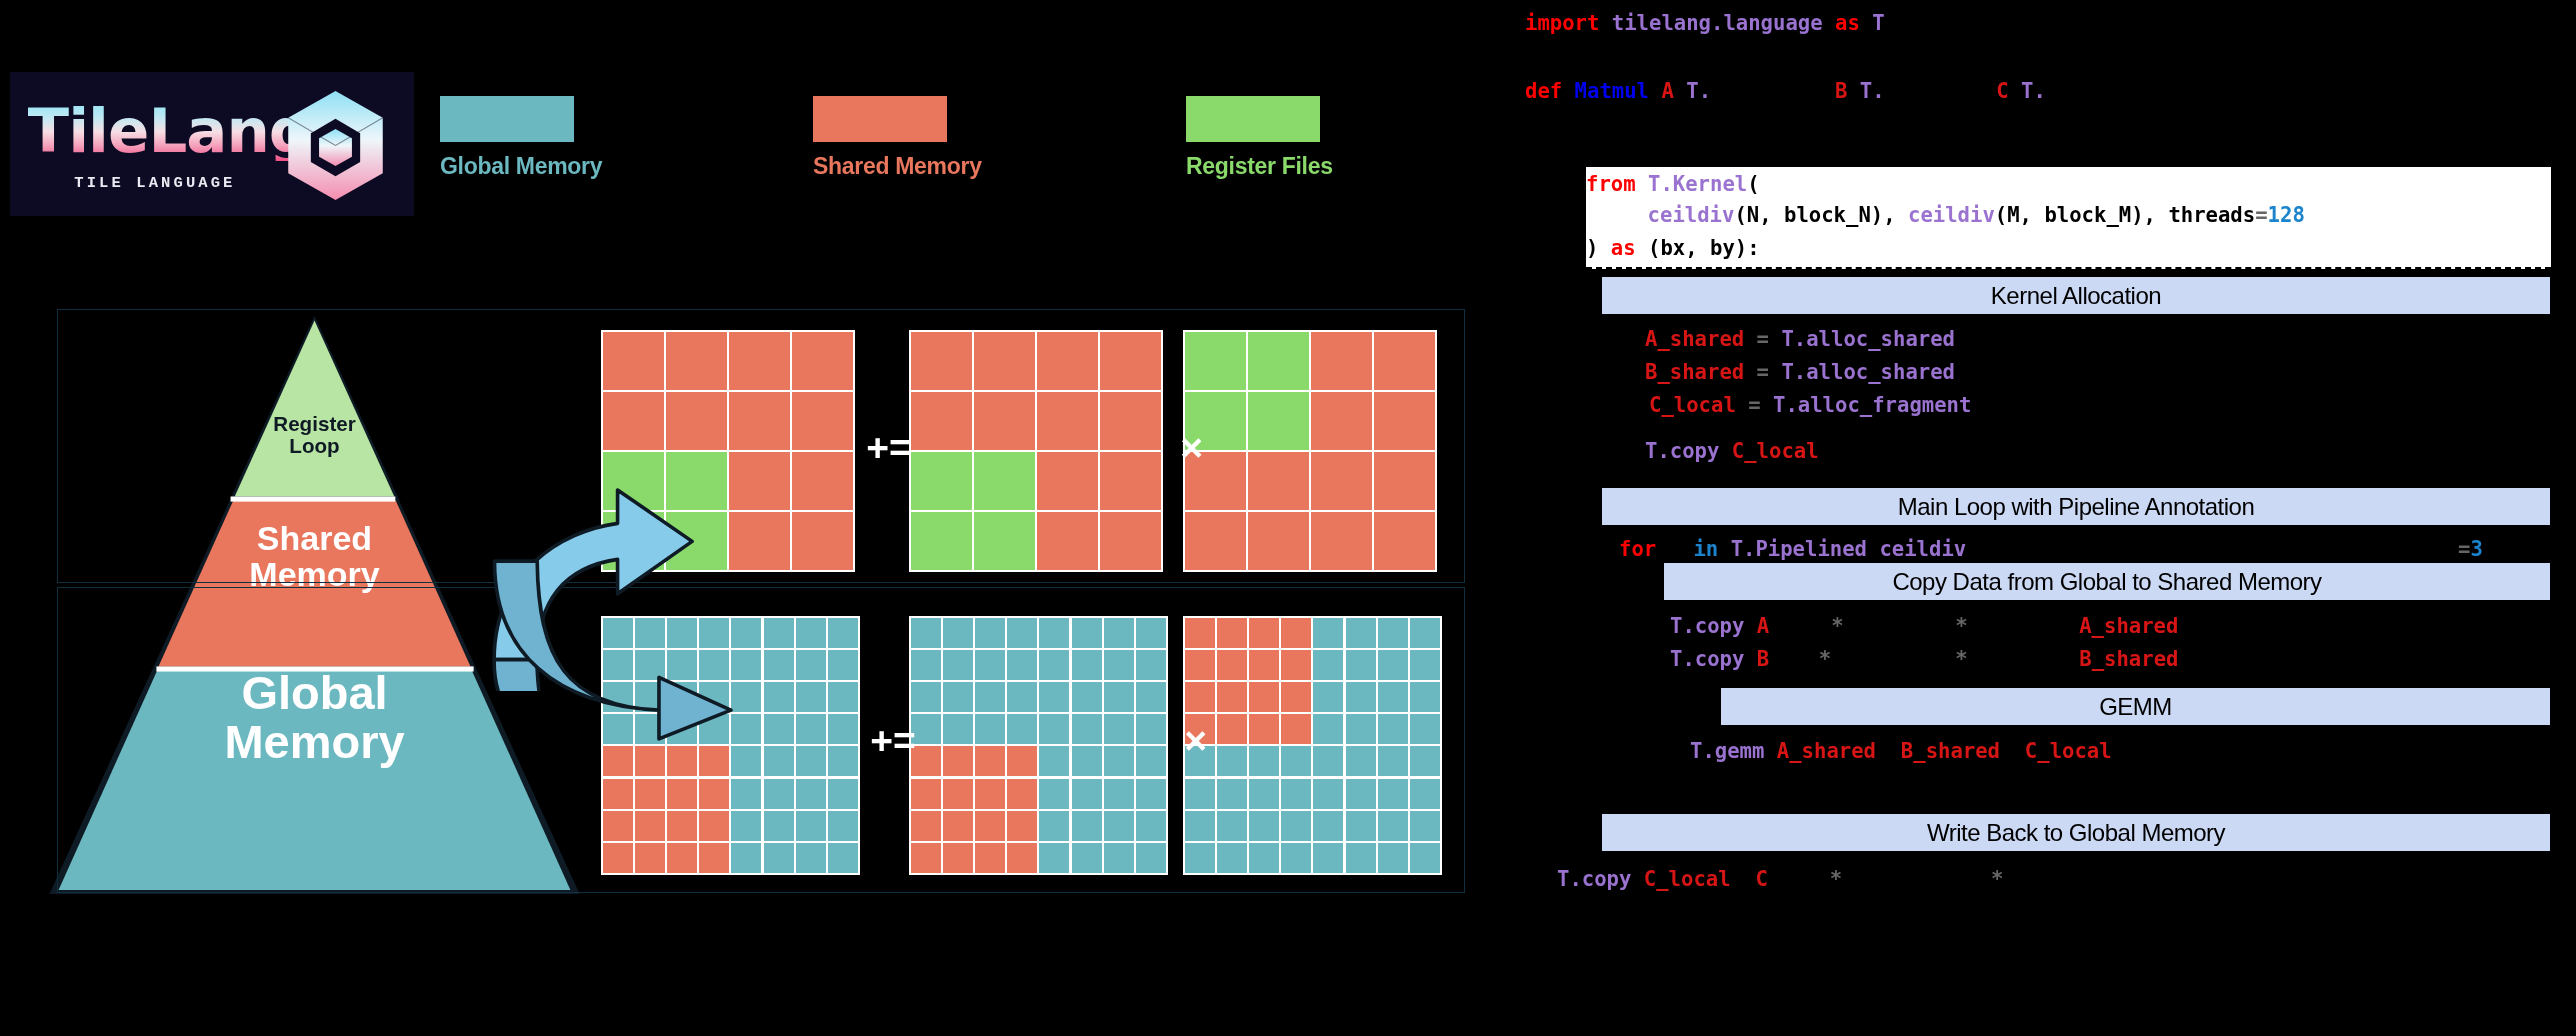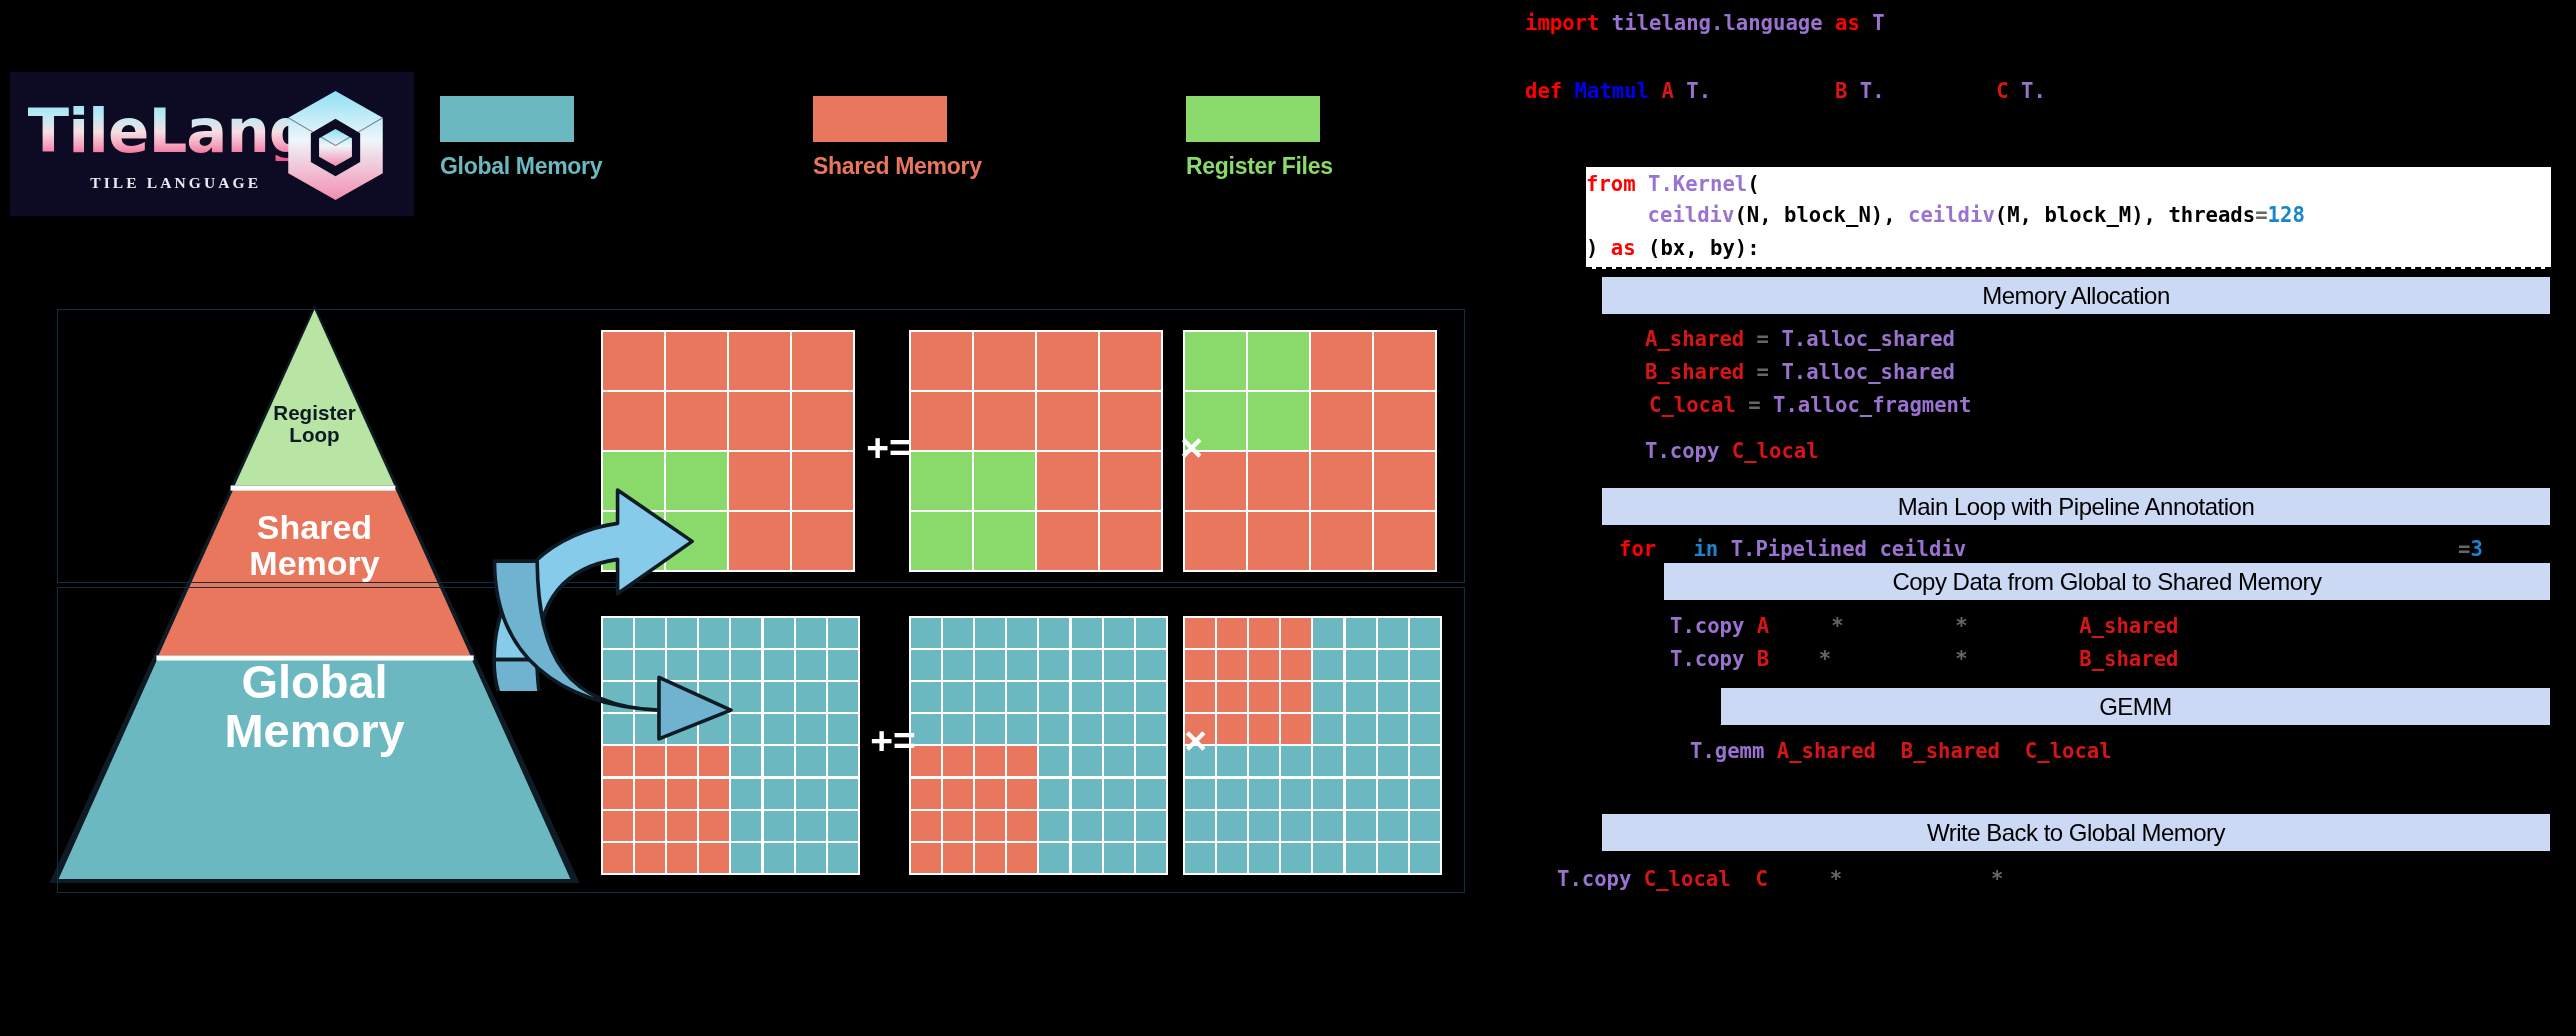--- a/index.html
+++ b/index.html
@@ -12,32 +12,32 @@
 
   
   #logo-card{left:10.3px;top:72px;width:404px;height:144px;background:#0d0a24;
              display:flex;align-items:center;justify-content:center;}
   #logo-inner{position:relative;width:392px;height:129px;}
   #logo-wordmark{position:absolute;left:11.3px;top:20.6px;font-size:61px;font-weight:700;
         letter-spacing:-1px;line-height:1;
         background:linear-gradient(180deg,#8fe4f7 0%,#bfe9f3 28%,#f6dfe4 52%,#f5a3bd 74%,#ef4f86 100%);
         -webkit-background-clip:text;background-clip:text;color:transparent;
         font-family:"DejaVu Sans",sans-serif;}
-  #logo-tagline{position:absolute;left:74px;top:94px;font-size:15.5px;font-weight:700;
-        letter-spacing:3.1px;color:#e9e9f2;font-family:Liberation Serif, serif;}
+  #logo-tagline{position:absolute;left:58px;top:94px;font-size:15.5px;font-weight:700;
+        letter-spacing:3.1px;color:#e9e9f2;font-family:Liberation Mono, monospace;}
   #logo-mark{position:absolute;left:268px;top:9.3px;width:103px;height:113px;}
 
   
   .legend-item{position:absolute;top:0;}
   .legend-swatch{width:134px;height:46px;}
   .legend-label{margin-top:11.3px;font-size:23px;font-weight:700;
         font-family:"Liberation Sans",sans-serif;white-space:nowrap;letter-spacing:-0.3px;}
 
   
-  #pyramid-wrap{left:49px;top:296px;width:531px;height:587px;}
+  #pyramid-wrap{left:49px;top:307px;width:531px;height:587px;}
   #pyramid-svg{position:absolute;left:0;top:0;}
   .pyr-label{position:absolute;width:100%;text-align:center;font-weight:700;
              font-family:"Liberation Sans",sans-serif;line-height:1.05;}
   #pyr-label-reg{top:106px;left:0;font-size:20.6px;color:#0e1a24;}
   #pyr-label-shared{top:214px;left:0;font-size:34px;color:#ffffff;}
   #pyr-label-global{top:361px;left:0;font-size:47px;color:#ffffff;}
 
   
   .mat-box{border:1.5px solid #10303f;}
   #mat-box-top{left:57px;top:309px;width:1406px;height:272px;}
@@ -421,21 +421,21 @@
 
   <div class="code-line" id="line-import" style="left:0px;top:13.4px;"><span class="kw">import</span><span class="plain"> </span><span class="mod">tilelang.language</span><span class="plain"> </span><span class="kw">as</span><span class="plain"> </span><span class="mod">T</span></div>
 
   <div class="code-line" id="line-def" style="left:0px;top:81px;"><span class="kw">def</span><span class="plain"> </span><span class="fn">Matmul</span><span class="plain"> </span><span class="var">A</span><span class="plain"> </span><span class="mod">T.</span><span class="plain">          </span><span class="var">B</span><span class="plain"> </span><span class="mod">T.</span><span class="plain">         </span><span class="var">C</span><span class="plain"> </span><span class="mod">T.</span></div>
 
   <div class="white-block" style="left:61px;top:167px;width:965px;height:100px;border-bottom:2.6px dashed #000;"></div>
   <div class="code-line" id="s0l0" style="left:61px;top:174px;"><span class="kw">from</span><span class="plain"> </span><span class="mod">T.Kernel</span><span class="plain">(</span></div>
   <div class="code-line" id="s0l1" style="left:61px;top:205px;margin-left:12px;"><span class="plain">    </span><span class="mod">ceildiv</span><span class="plain">(N, block_N), </span><span class="mod">ceildiv</span><span class="plain">(M, block_M), threads</span><span class="op2">=</span><span class="num">128</span></div>
   <div class="code-line" id="s0l2" style="left:61px;top:238px;"><span class="plain">) </span><span class="kw">as</span><span class="plain"> (bx, by):</span></div>
 
-  <div class="sec-header" id="sec1-header" style="left:77px;top:277px;width:948px;height:37px;">Memory Allocation</div>
+  <div class="sec-header" id="sec1-header" style="left:77px;top:277px;width:948px;height:37px;">Kernel Allocation</div>
   <div class="code-line" id="s1l0" style="left:120px;top:329px;"><span class="var">A_shared</span><span class="op2"> = </span><span class="mod">T.alloc_shared</span></div>
   <div class="code-line" id="s1l1" style="left:120px;top:362px;"><span class="var">B_shared</span><span class="op2"> = </span><span class="mod">T.alloc_shared</span></div>
   <div class="code-line" id="s1l2" style="left:124px;top:395px;"><span class="var">C_local</span><span class="op2"> = </span><span class="mod">T.alloc_fragment</span></div>
   <div class="code-line" id="s1l3" style="left:120px;top:441px;"><span class="mod">T.copy</span><span class="plain"> </span><span class="var">C_local</span></div>
 
   <div class="sec-header" id="sec2-header" style="left:77px;top:488px;width:948px;height:37px;">Main Loop with Pipeline Annotation</div>
   <div class="code-line" id="s2l0" style="left:94px;top:539px;"><span class="kw">for</span><span class="plain">   </span><span class="num">in</span><span class="plain"> </span><span class="mod">T.Pipelined ceildiv</span></div>
   <div class="code-line" id="s2trail" style="left:933px;top:539px;"><span class="op2">=</span><span class="num">3</span></div>
 
   <div class="sec-header" id="sec3-header" style="left:139px;top:563px;width:886px;height:37px;">Copy Data from Global to Shared Memory</div>

